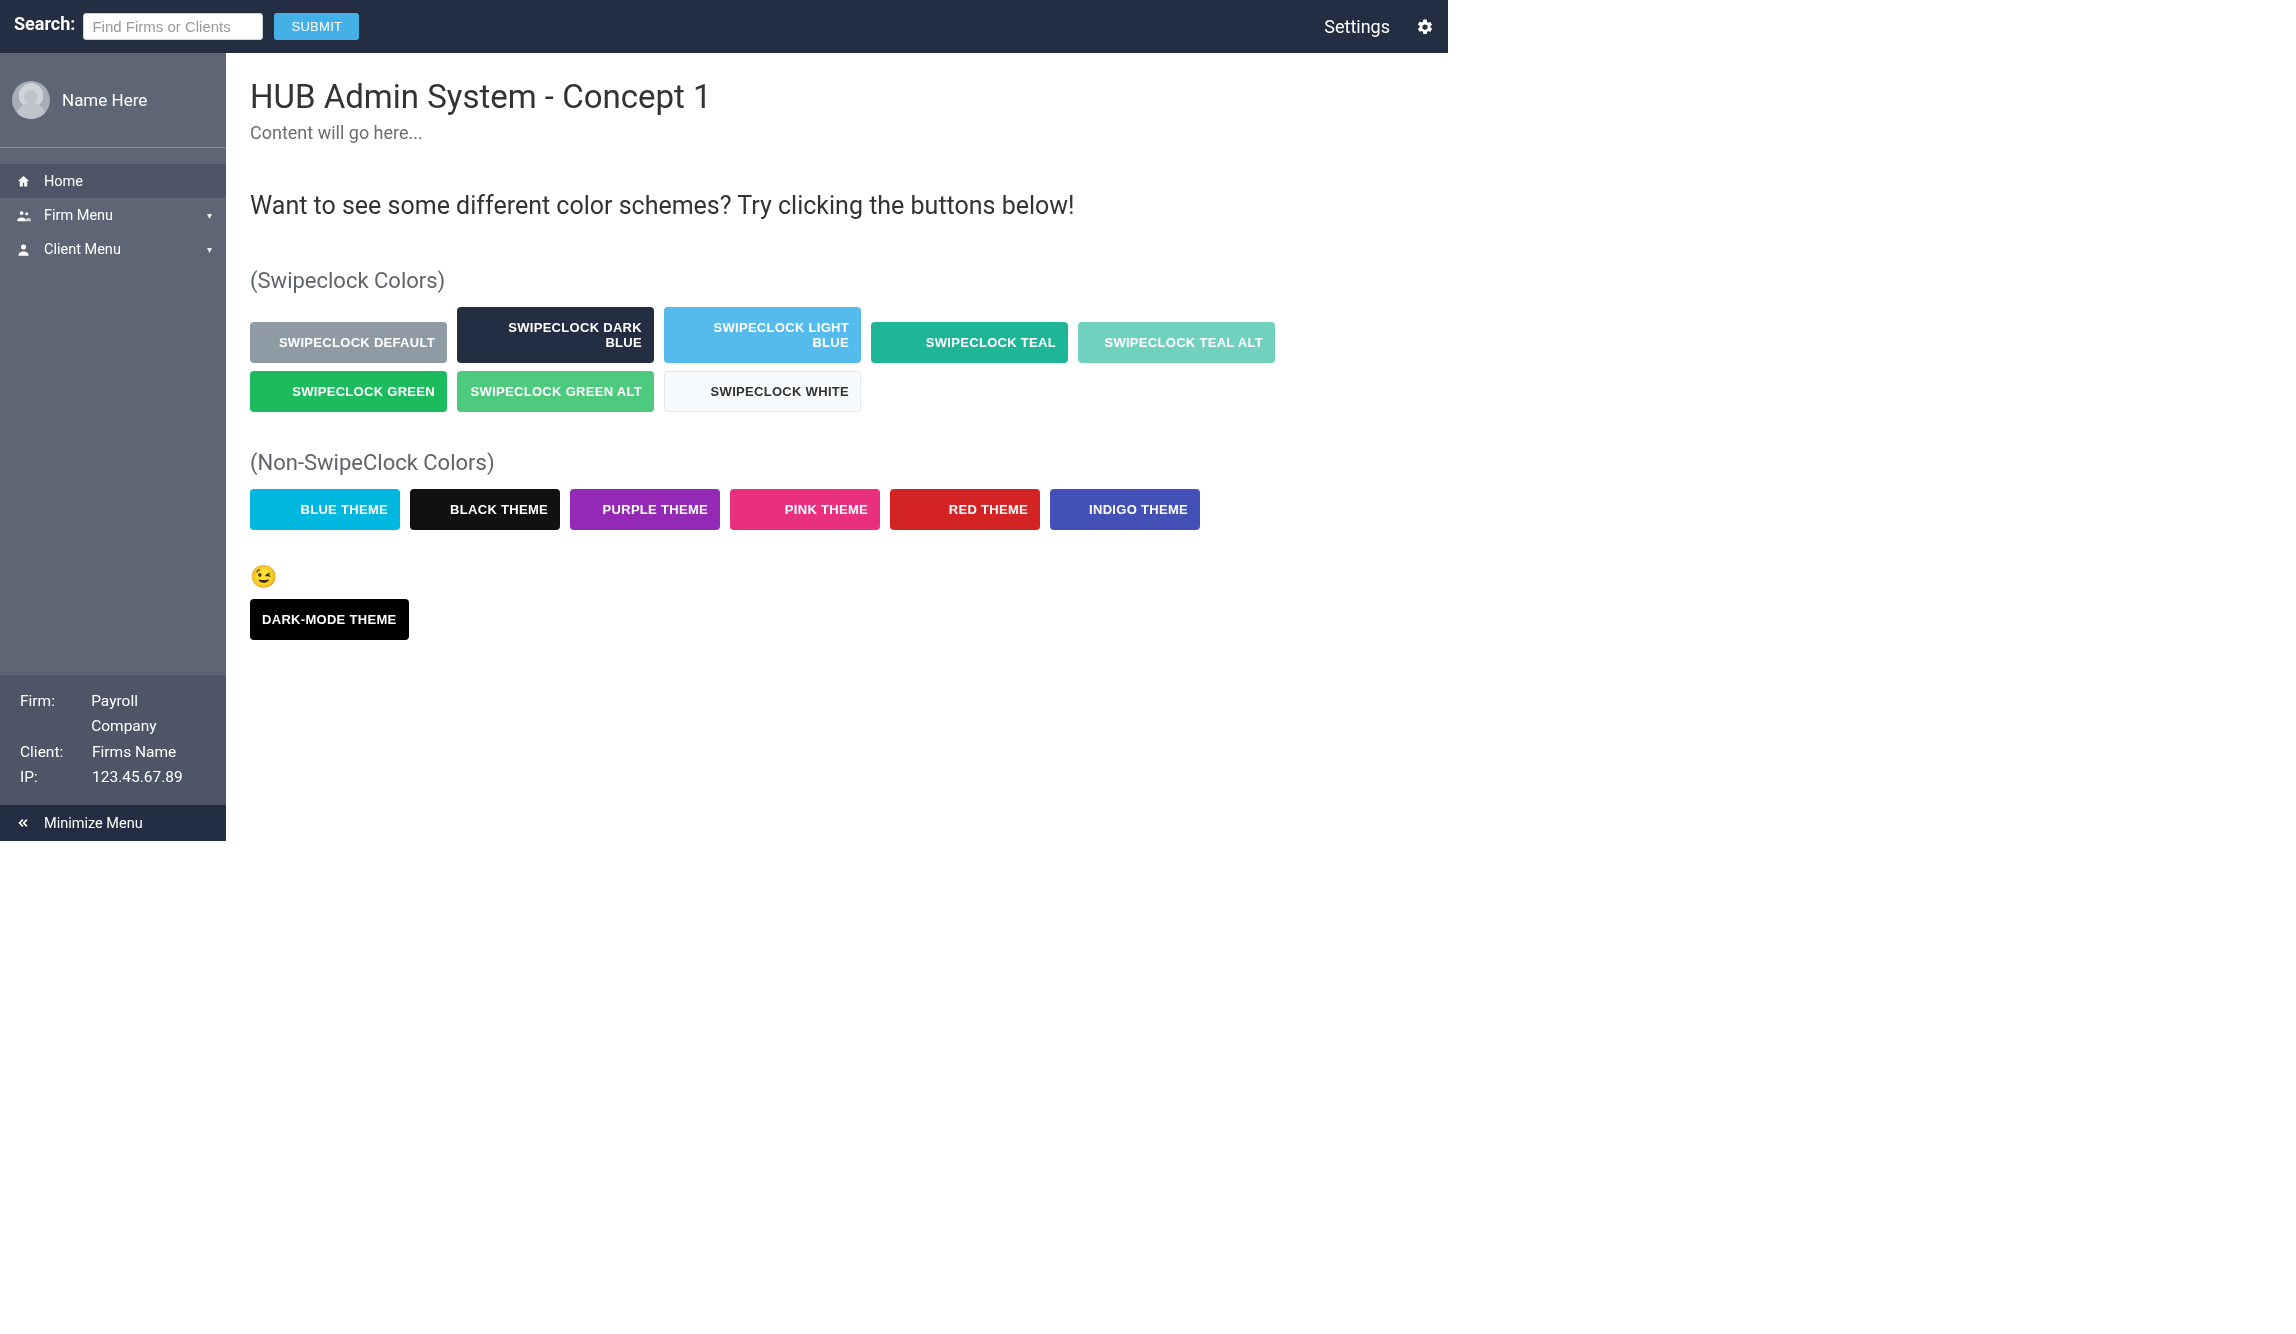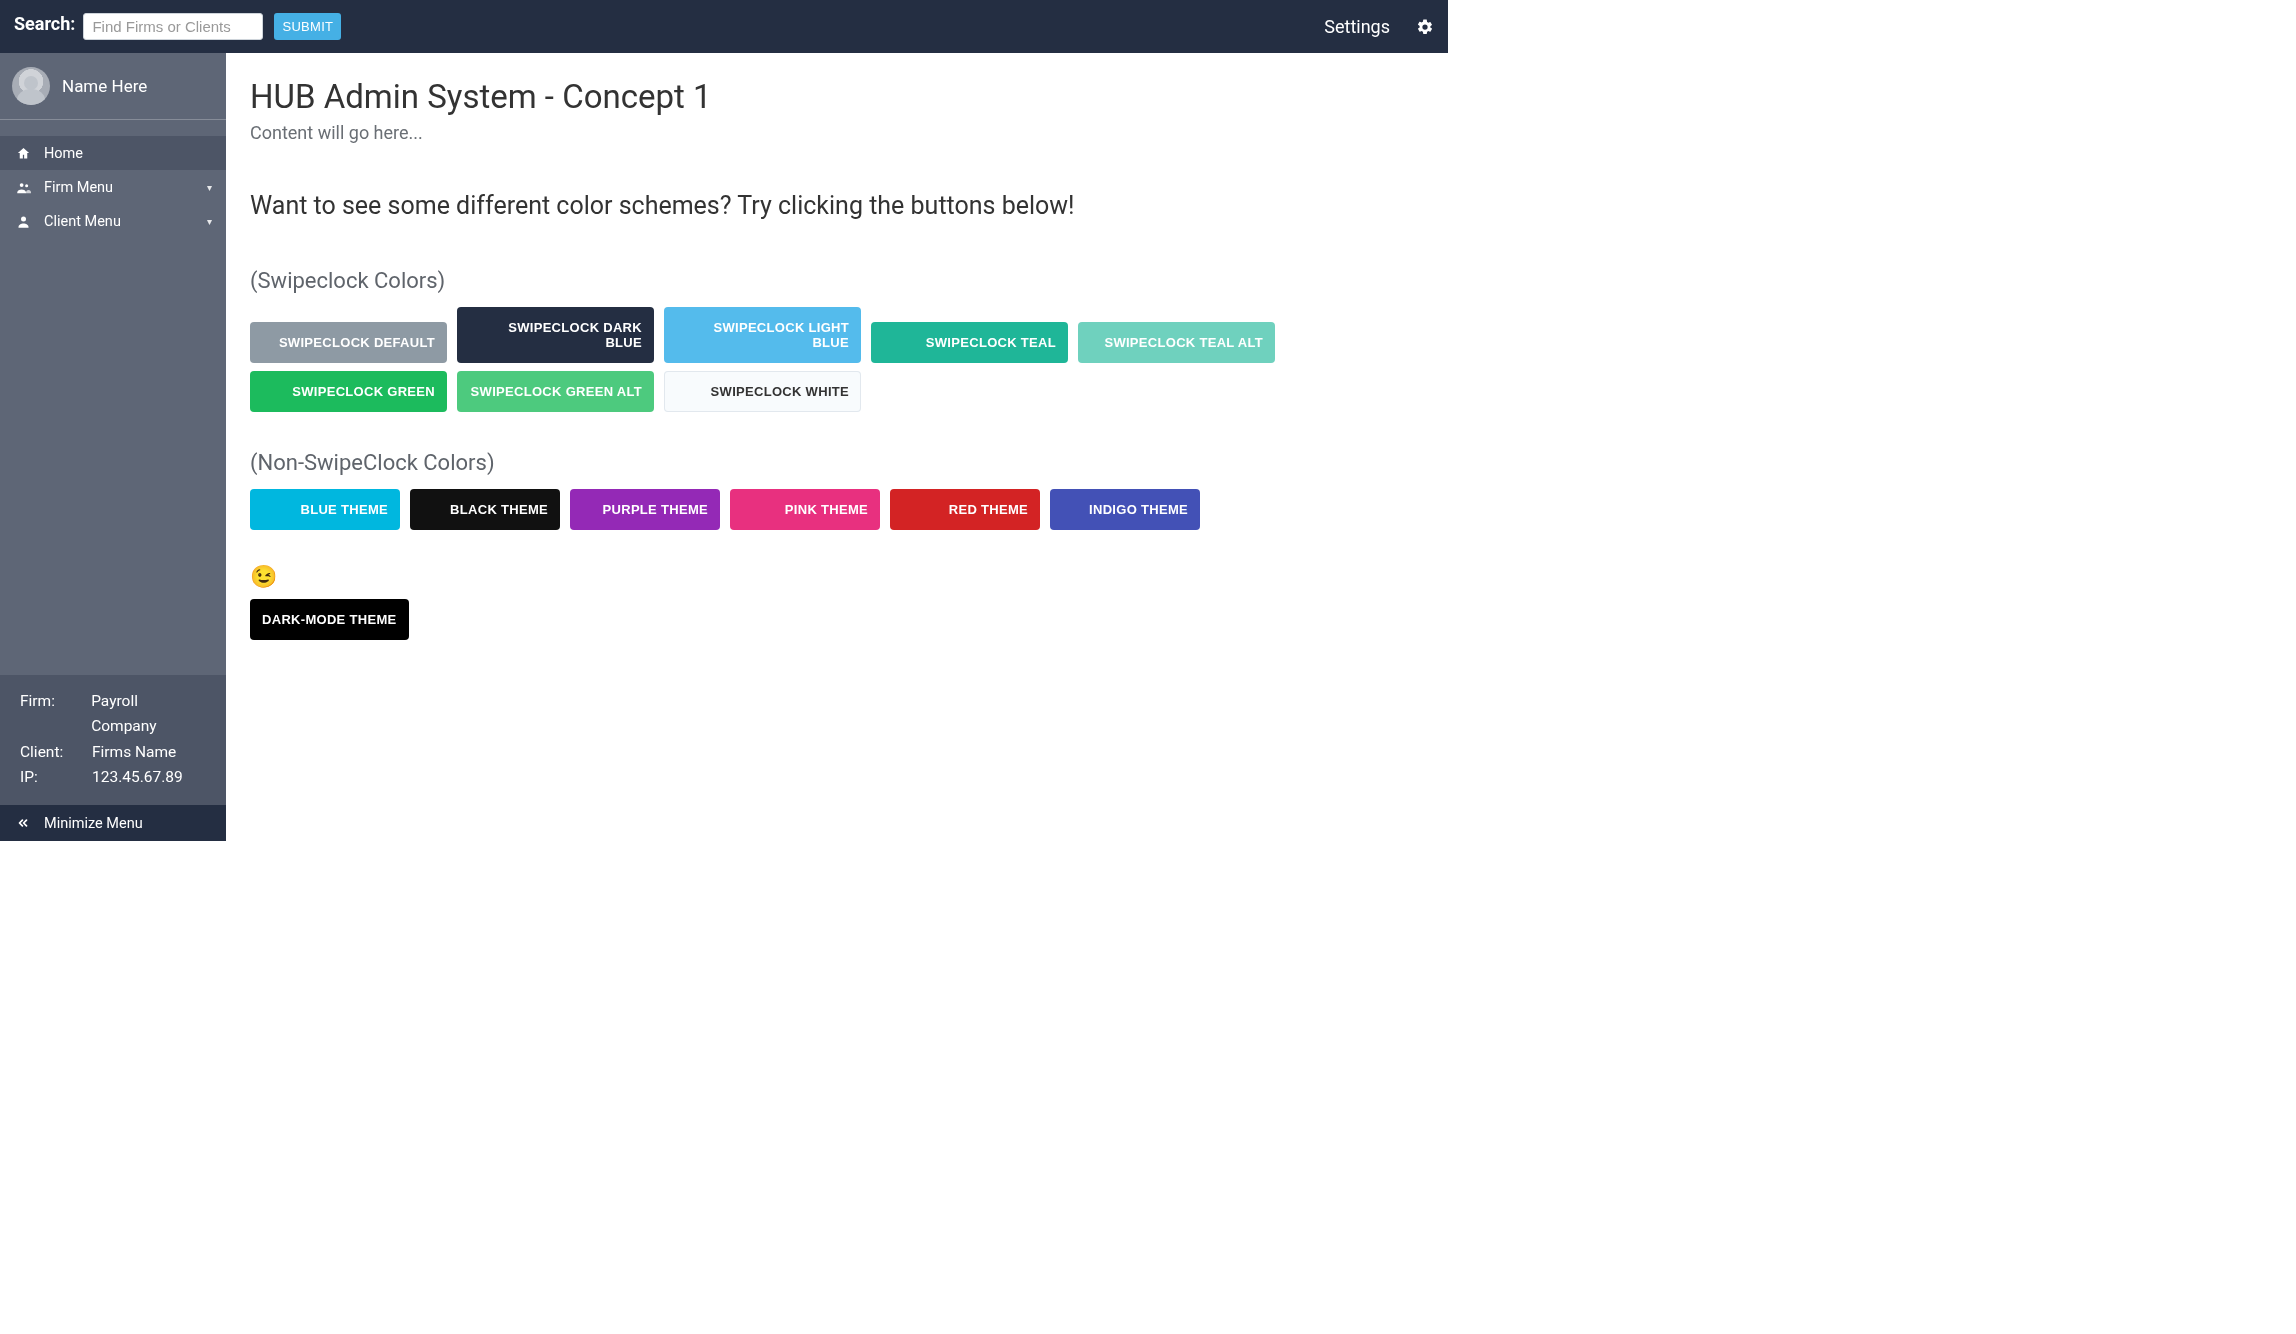--- a/index.html
+++ b/index.html
@@ -31,21 +31,21 @@
     border: 1px solid #ced4da;
     border-radius: 3px;
     font-size: 15px;
     color: #495057;
     background:#fff;
   }
   .search-input::placeholder { color:#999; }
   .submit-btn {
     margin-left: 11px;
     height: 27px;
-    padding: 0 8px;
+    padding: 0 17px;
     background: #45b0e5;
     color: #fff;
     border: none;
     border-radius: 3px;
     font-size: 13px;
     letter-spacing: .3px;
     cursor: pointer;
     font-weight:500;
   }
   .topbar-right { display:flex; align-items:center;gap:20px; }
@@ -62,21 +62,21 @@
   }
   .main {
     flex:1;
     padding: 12px 24px 24px 24px;
     overflow:auto;
   }
   
   .user-block {
     display:flex;
     align-items:center;
-    padding: 14px 12px;
+    padding: 28px 12px;
   }
   .avatar {
     width:38px; height:38px;
     border-radius:50%;
     background: radial-gradient(circle at 50% 38%, #d0d3d8 0 40%, #a8adb6 41% 100%);
     margin-right:12px;
     position:relative;
     overflow:hidden;
   }
   .avatar::before{

